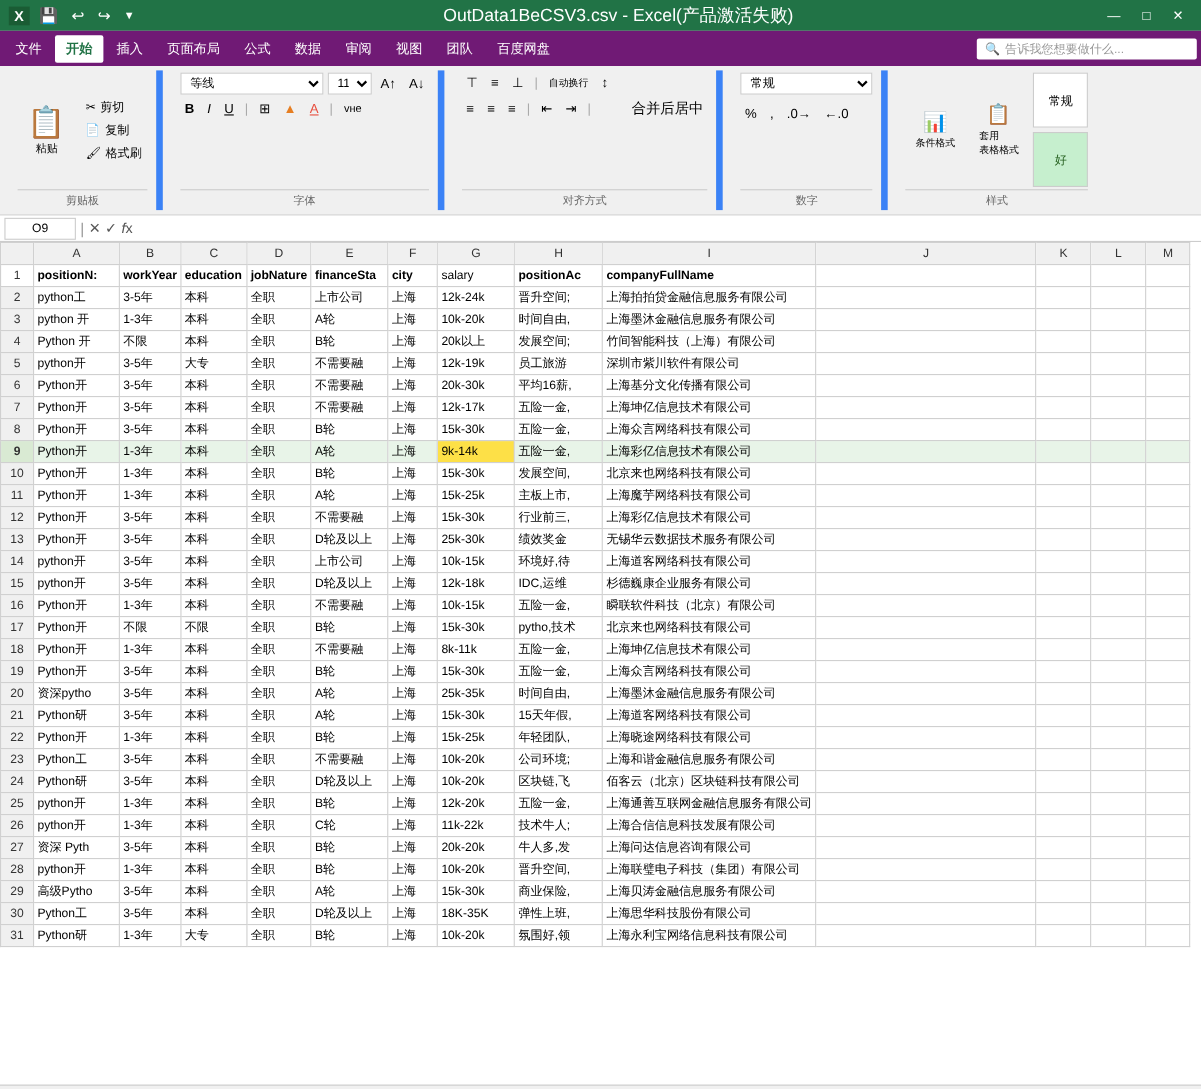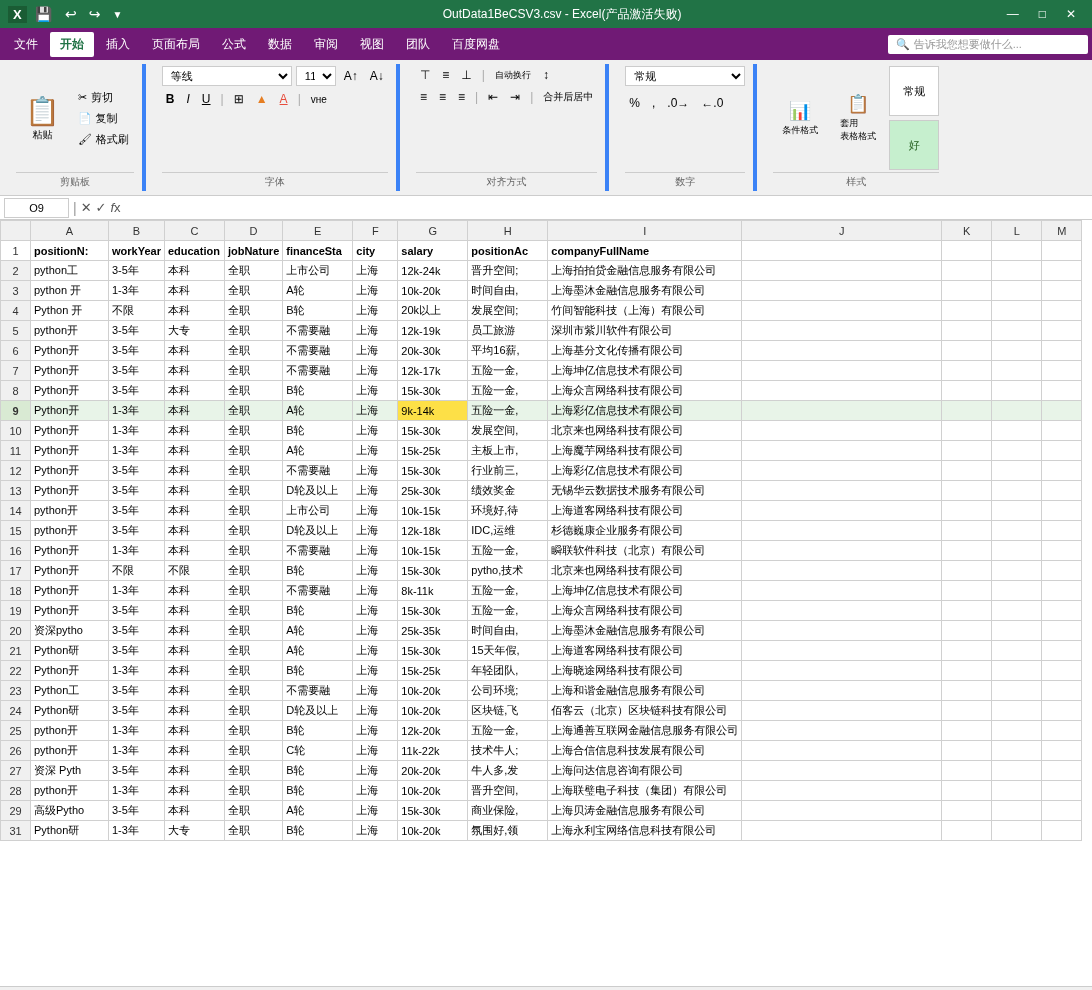--- a/index.html
+++ b/index.html
@@ -10,21 +10,21 @@
       background: #217346;
       color: #fff;
       height: 28px;
       display: flex;
       align-items: center;
       justify-content: space-between;
       padding: 0 8px;
       font-size: 12px;
     }
     .title-bar-left { display: flex; align-items: center; gap: 6px; }
-    .title-bar-center { flex: 1; text-align: center; font-size: 12px; }
+    .title-bar-center { flex: 1; text-align: center; font-size: 16px; }
     .title-bar-right { display: flex; gap: 4px; }
     .title-btn { background: none; border: none; color: #fff; cursor: pointer; padding: 2px 8px; font-size: 12px; }
     .qa-icon { color: #fff; font-size: 14px; cursor: pointer; padding: 0 3px; }
 
     
     .menu-bar {
       background: #701a75;
       height: 32px;
       display: flex;
       align-items: center;
@@ -47,21 +47,21 @@
       padding: 4px 8px;
       display: flex;
       align-items: stretch;
       gap: 8px;
       min-height: 86px;
     }
     .ribbon-group {
       display: flex;
       flex-direction: column;
       align-items: center;
-      border-right: 4px solid #3b82f6;
+      border-right: 6px solid #3b82f6;
       padding: 2px 8px;
       min-width: 60px;
     }
     .ribbon-group:last-child { border-right: none; }
     .ribbon-group-content { display: flex; gap: 4px; align-items: center; flex: 1; }
     .ribbon-group-label { font-size: 10px; color: #666; margin-top: 2px; border-top: 1px solid #ccc; width: 100%; text-align: center; padding-top: 2px; }
 
     
     .ribbon-small-group { display: flex; flex-direction: column; gap: 2px; }
     .ribbon-small-btn {
@@ -367,21 +367,21 @@
         <button class="small-icon-btn">↕</button>
       </div>
       <div class="font-row">
         <button class="small-icon-btn">≡</button>
         <button class="small-icon-btn">≡</button>
         <button class="small-icon-btn">≡</button>
         <span style="color:#aaa;margin:0 2px;">|</span>
         <button class="small-icon-btn">⇤</button>
         <button class="small-icon-btn">⇥</button>
         <span style="color:#aaa;margin:0 2px;">|</span>
-        <button class="small-icon-btn" style="font-size:10px;">合并后居中</button>
+        <button class="small-icon-btn" style="font-size:13px;margin-left:27px;">合并后居中</button>
       </div>
     </div>
     <div class="ribbon-group-label">对齐方式</div>
   </div>
 
   <div class="ribbon-group" style="min-width:100px;">
     <div class="ribbon-group-content" style="flex-direction:column;align-items:flex-start;">
       <select class="format-dropdown">
         <option>常规</option>
       </select>
@@ -452,21 +452,21 @@
       </thead>
       <tbody id="sheet-body">
       <tr>
             <td class="row-header">1</td>
             <td style="font-weight: bold;">positionN:</td>
             <td style="font-weight: bold;">workYear</td>
             <td style="font-weight: bold;">education</td>
             <td style="font-weight: bold;">jobNature</td>
             <td style="font-weight: bold;">financeSta</td>
             <td style="font-weight: bold;">city</td>
-            <td style="font-weight: bold; margin-top: 36px;">salary</td>
+            <td style="font-weight: normal; margin-top: 36px;">salary</td>
             <td style="font-weight: bold;">positionAc</td>
             <td style="font-weight: bold;">companyFullName</td>
             <td style="font-weight: bold;"></td>
             <td style="font-weight: bold;"></td>
             <td style="font-weight: bold;"></td>
             <td style="font-weight: bold;"></td>
           </tr>
           <tr>
             <td class="row-header">2</td>
             <td>python工</td>
@@ -909,20 +909,36 @@
             <td>上海</td>
             <td>15k-30k</td>
             <td>商业保险,</td>
             <td>上海贝涛金融信息服务有限公司</td>
             <td></td>
             <td></td>
             <td></td>
             <td></td>
           </tr>
           <tr>
+            <td class="row-header">30</td>
+            <td>Python工</td>
+            <td>3-5年</td>
+            <td>本科</td>
+            <td>全职</td>
+            <td>D轮及以上</td>
+            <td>上海</td>
+            <td>18K-35K</td>
+            <td>弹性上班,</td>
+            <td>上海思华科技股份有限公司</td>
+            <td></td>
+            <td></td>
+            <td></td>
+            <td></td>
+          </tr>
+          <tr>
             <td class="row-header">31</td>
             <td>Python研</td>
             <td>1-3年</td>
             <td>大专</td>
             <td>全职</td>
             <td>B轮</td>
             <td>上海</td>
             <td>10k-20k</td>
             <td>氛围好,领</td>
             <td>上海永利宝网络信息科技有限公司</td>

